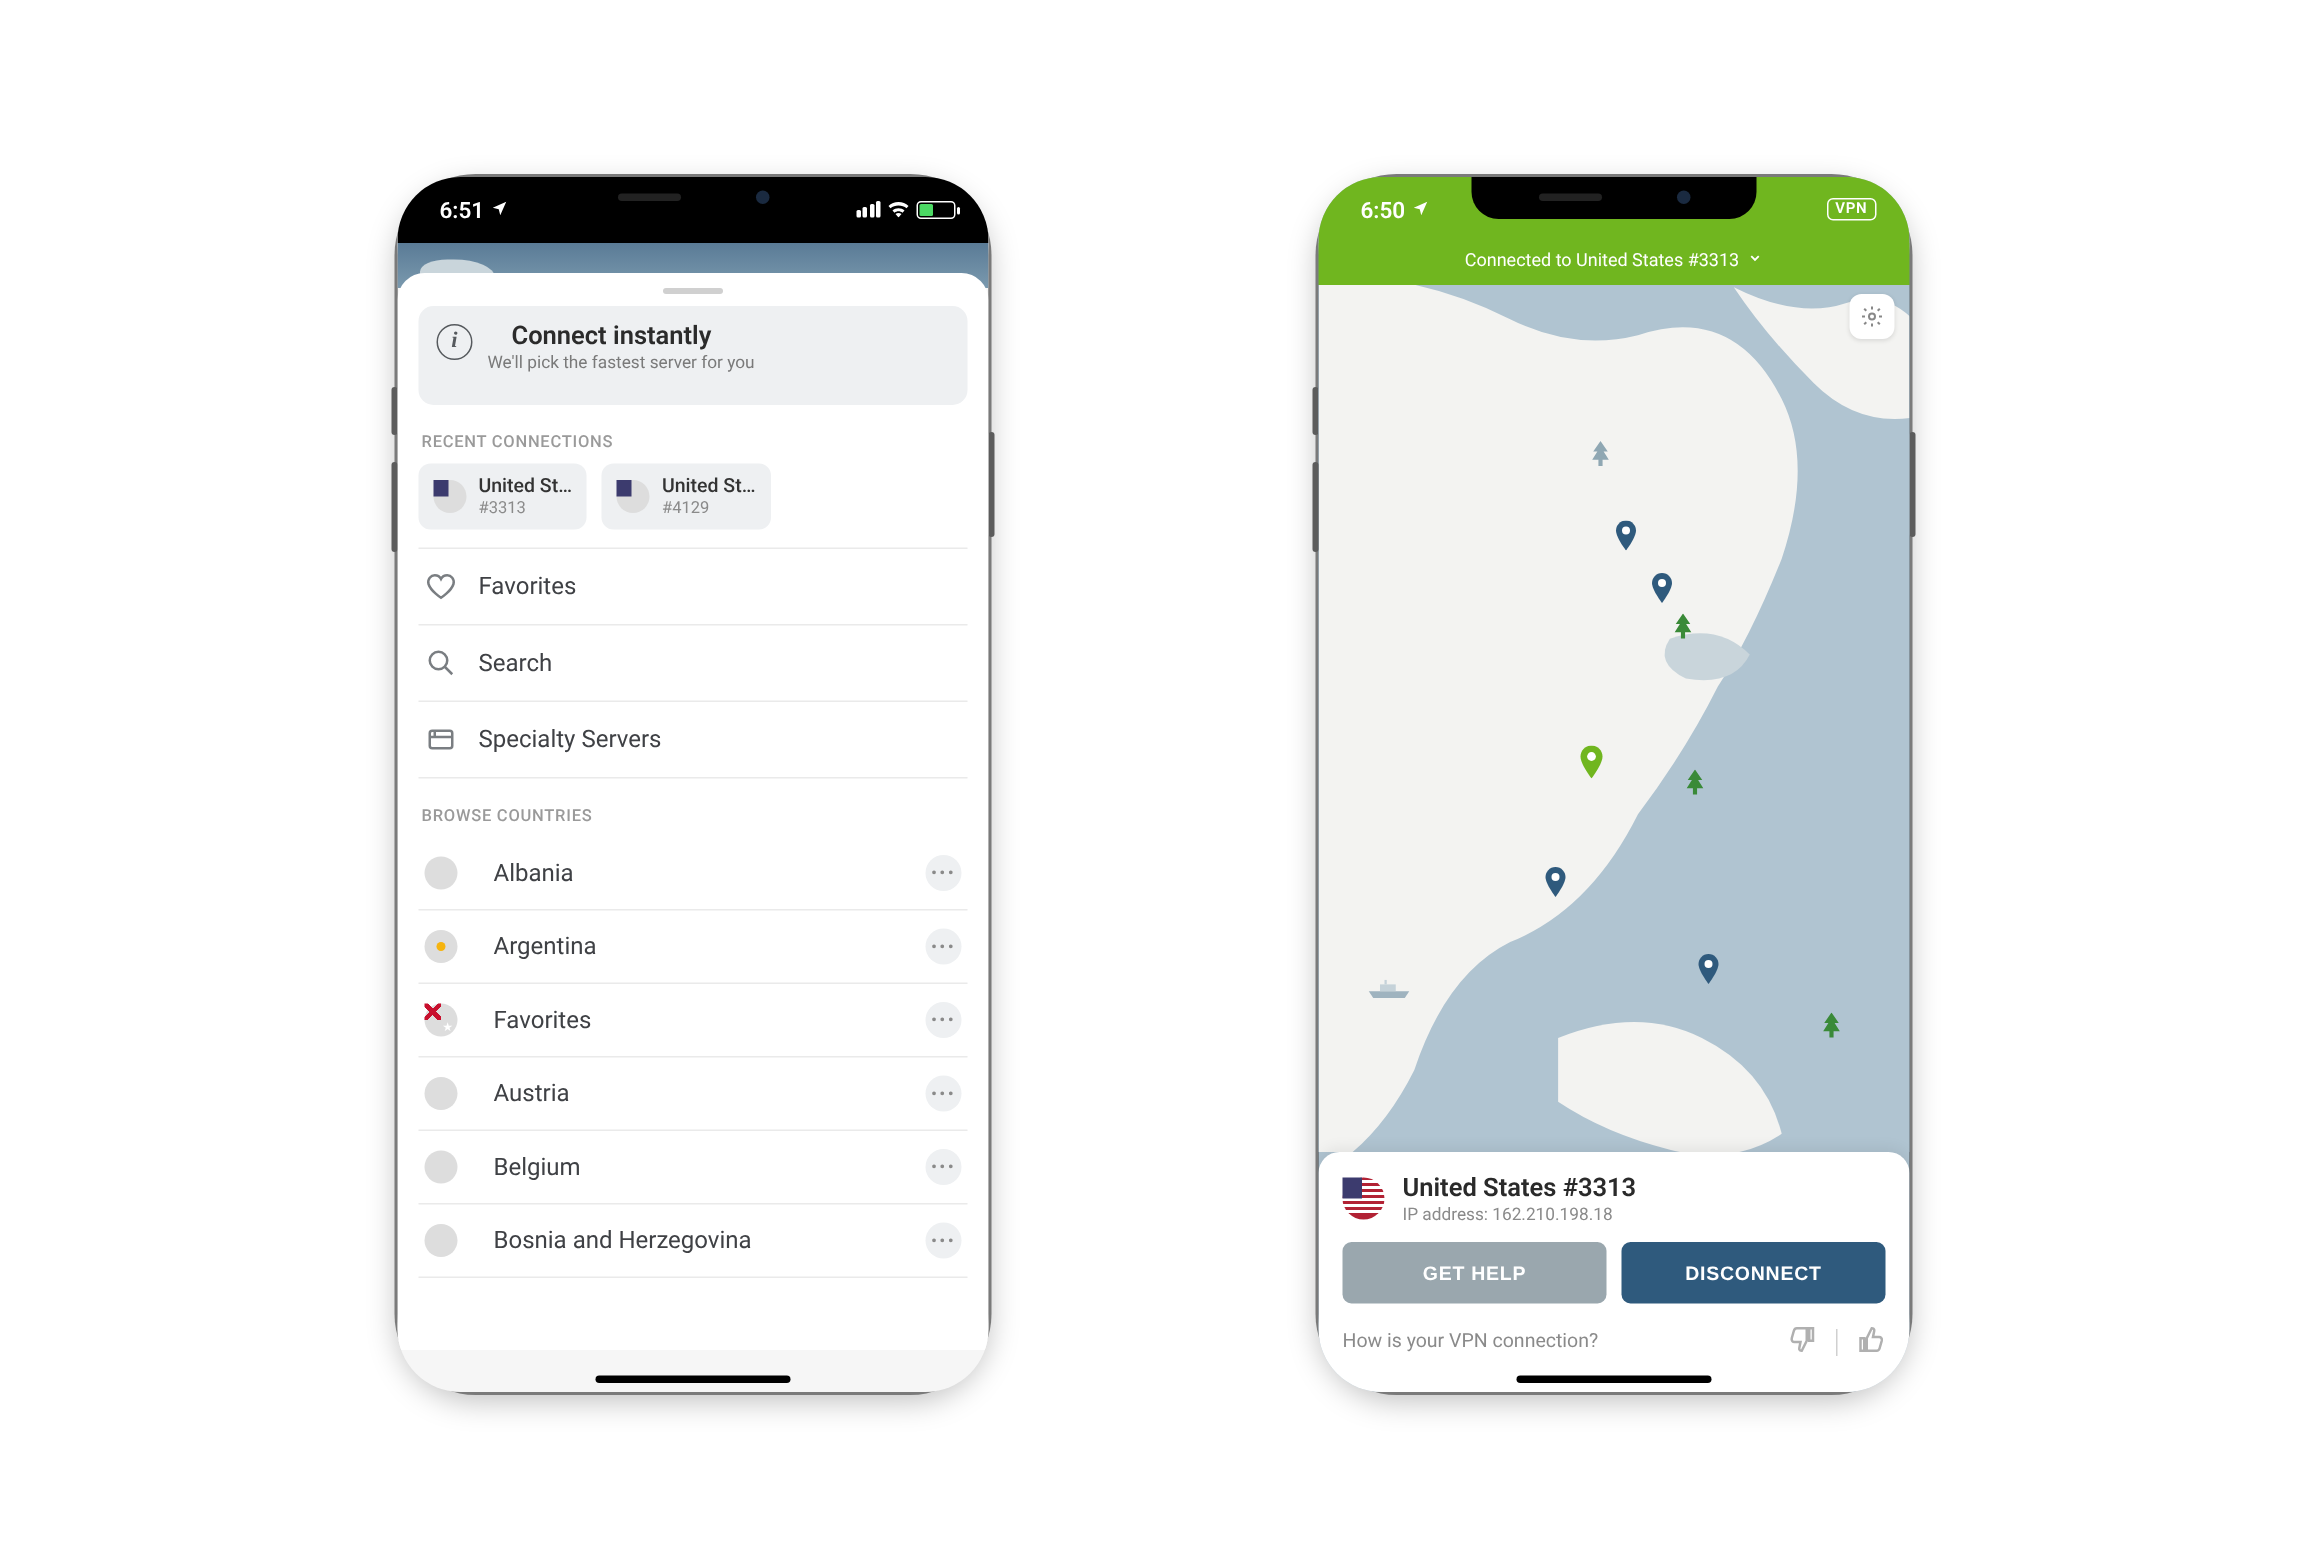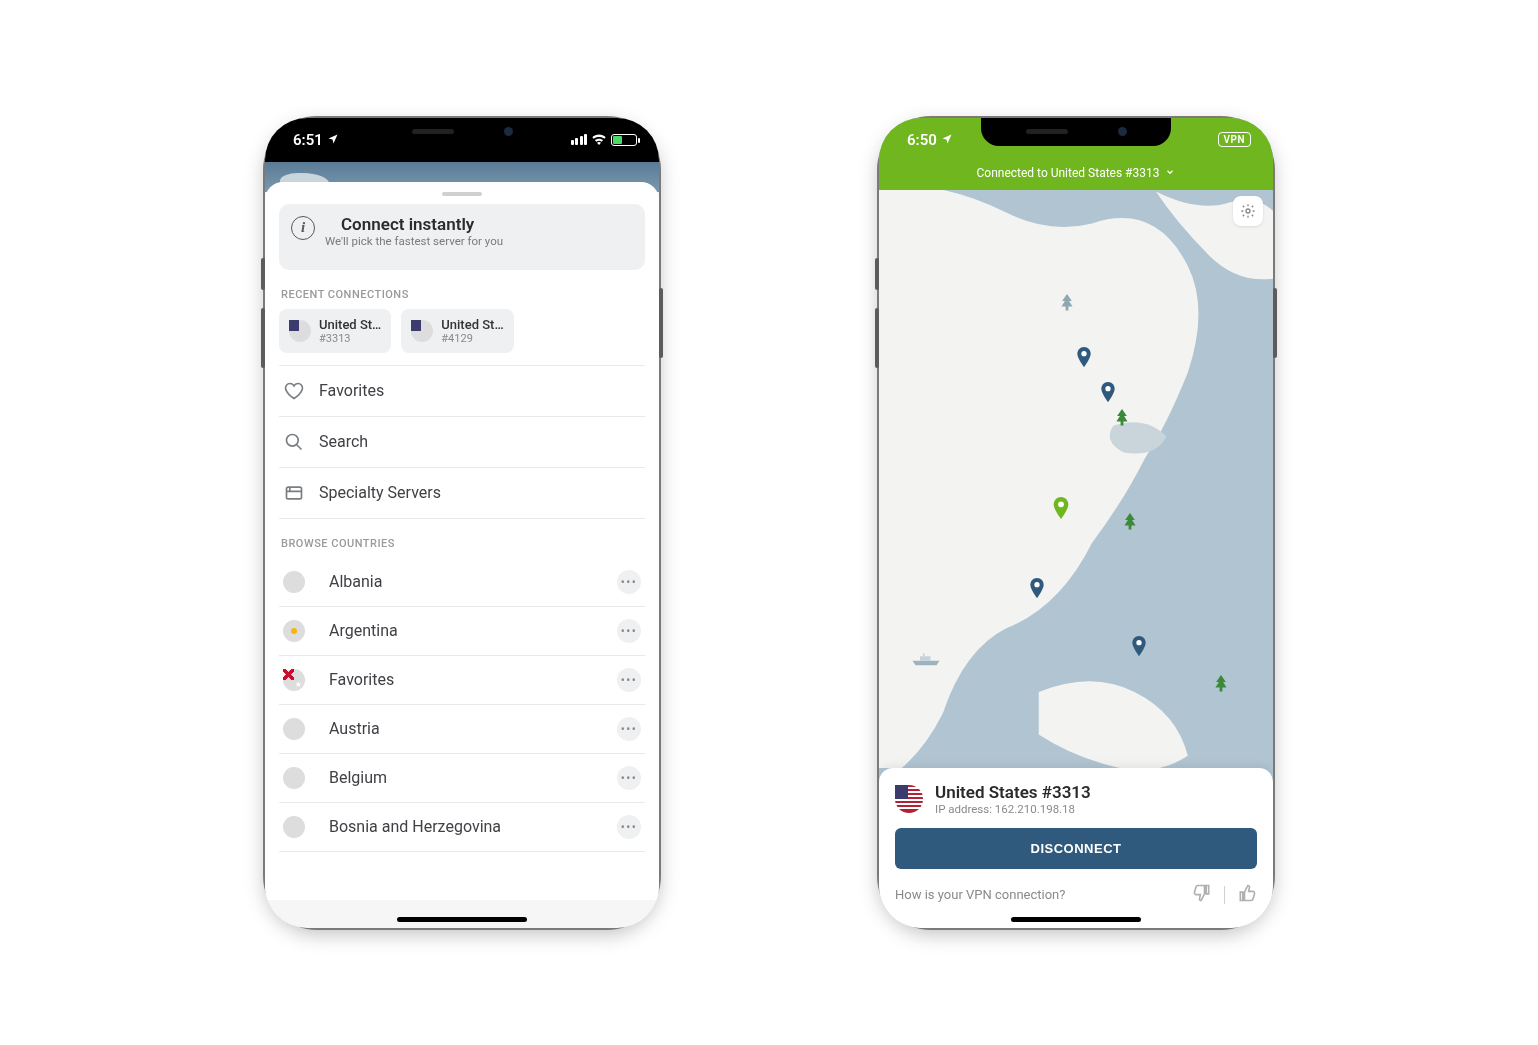--- a/index.html
+++ b/index.html
@@ -399,20 +399,21 @@
 
     <div class="bottom-card">
       <div class="srv-head">
         <span class="flag flag-us flag2" style="width:28px;height:28px;border-radius:50%;display:inline-block"></span>
         <div>
           <div class="srv-name">United States #3313</div>
           <div class="srv-ip">IP address: 162.210.198.18</div>
         </div>
       </div>
       <div class="btn-row">
+        <button class="help-btn">GET HELP</button>
         <button class="disc-btn">DISCONNECT</button>
       </div>
       <div class="feedback">
         <span class="q">How is your VPN connection?</span>
         <div class="thumbs">
           <span>
             <svg width="20" height="20" viewBox="0 0 24 24" fill="none" stroke="#b0b0b0" stroke-width="2">
                 <path d="M17 3h3v10h-3zM14 3H7c-1 0-2 1-2.3 2L3 11c-.5 2 1 3 2 3h5l-1 5c-.3 1.5 1 2 2 2l4-8V3z"></path>
               </svg>
           </span>

